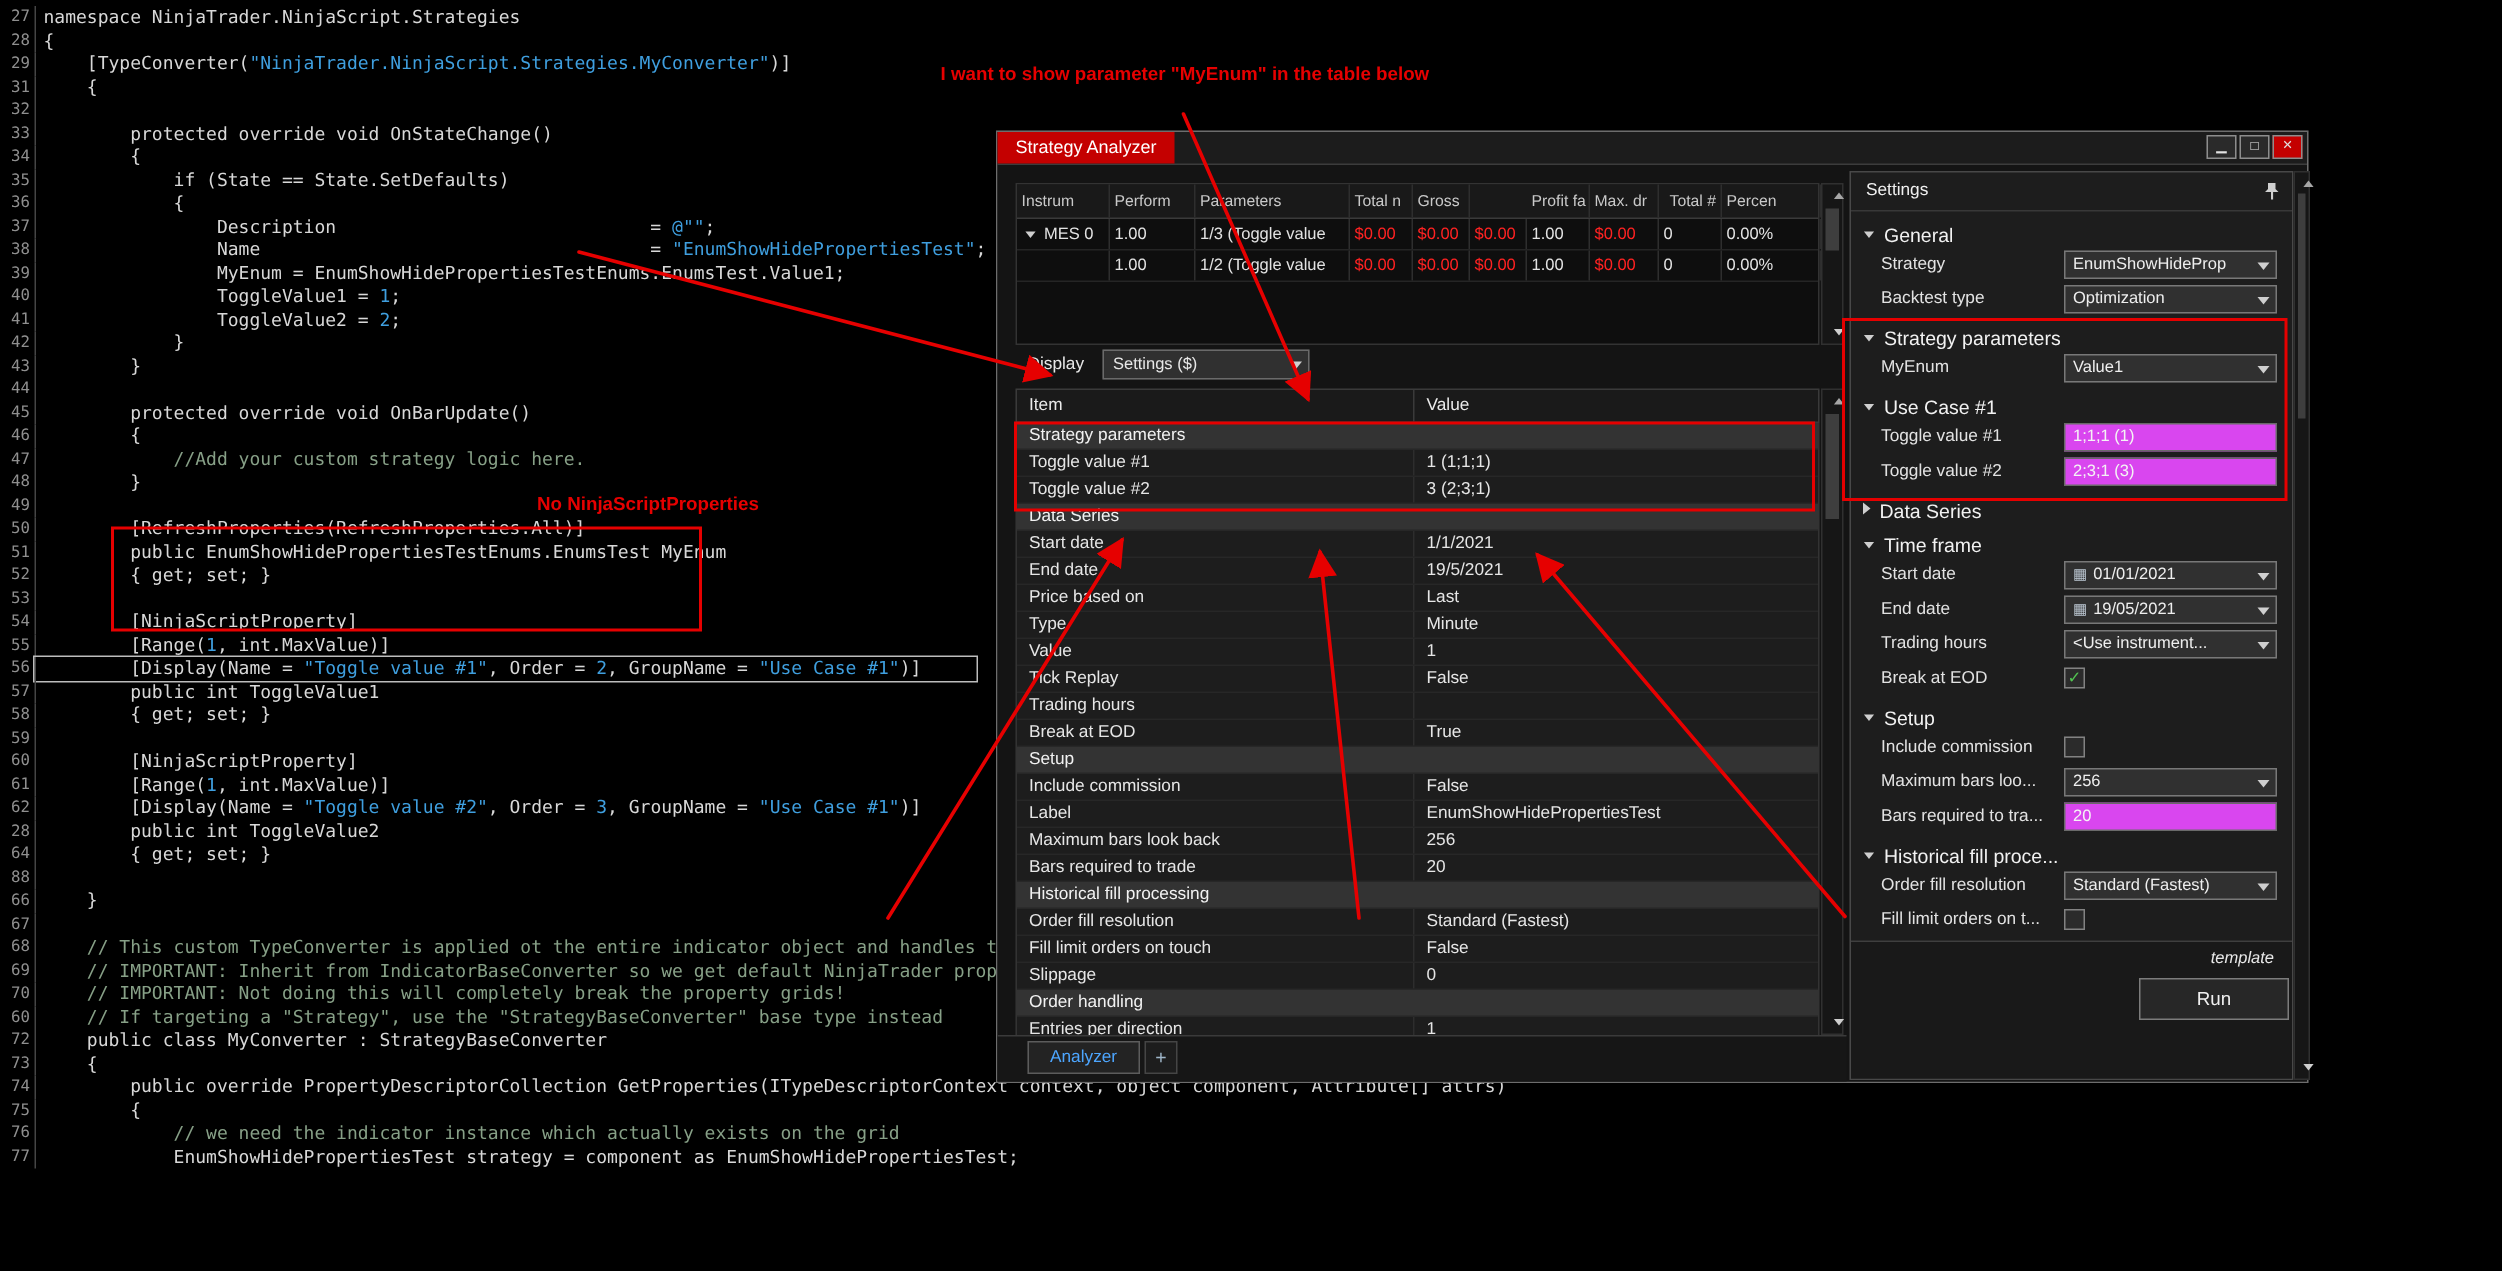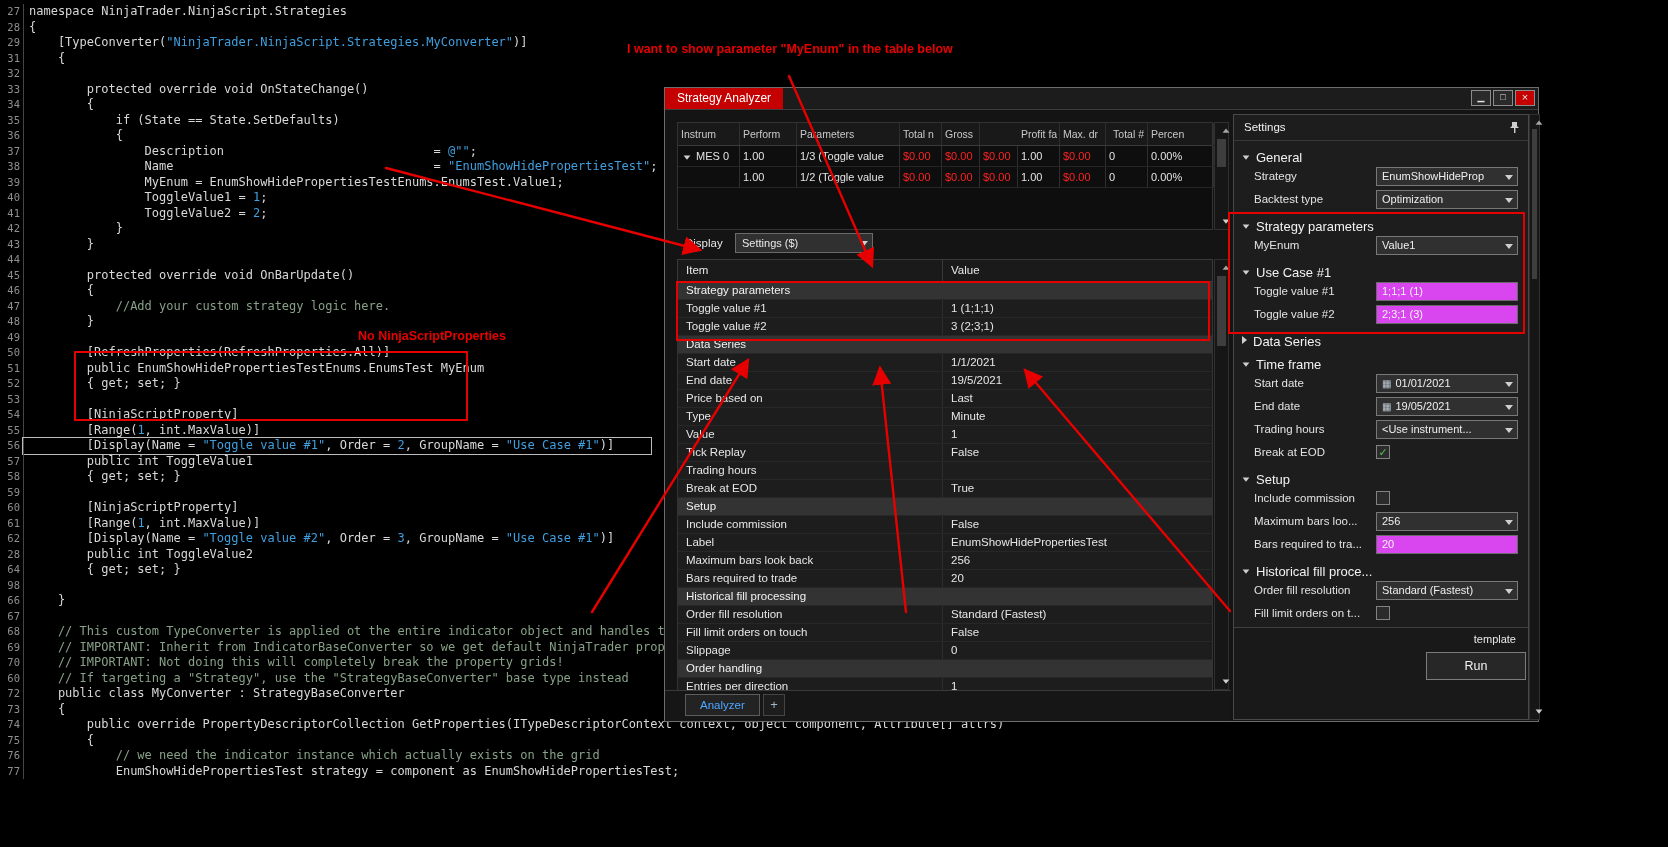--- a/index.html
+++ b/index.html
@@ -79,21 +79,21 @@
 .sgroup .shape{margin:0 6px 2px 8px}
 .sgroup .sglabel{font-size:13px;color:#f2f2f2}
 .slabel{position:absolute;left:20px;top:5px;font-size:11.5px;color:#e2e2e2;white-space:nowrap;max-width:122px;overflow:hidden}
 .combo{position:absolute;left:142px;top:2px;width:142px;height:19px;background:#303030;border:1px solid #787878;font-size:11px;color:#eee;line-height:17px;padding:0 15px 0 5px;white-space:nowrap;overflow:hidden}
 .combo .caret{position:absolute;right:4px;top:7px}
 .combo .cal{color:#bcc7d2;margin-right:4px;font-size:10px}
 .tfield{position:absolute;left:142px;top:2px;width:142px;height:19px;background:#d946ef;border:1px solid #6a6a6a;font-size:11px;color:#f4f4f4;line-height:17px;padding:0 5px;white-space:nowrap;overflow:hidden}
 .cbox{position:absolute;left:142px;top:4px;width:14px;height:14px;background:#2b2b2b;border:1px solid #828282;font-size:11px;line-height:12px;text-align:center}
 .cbox.on{color:#52c452}
 .setfoot{position:absolute;left:0;bottom:0;width:100%;height:92px;border-top:1px solid #3f3f3f;background:#191919}
-.template{position:absolute;right:12px;top:5px;font-size:11px;color:#e8e8e8}
+.template{position:absolute;right:12px;top:5px;font-style:italic;font-size:11px;color:#e8e8e8}
 .runbtn{position:absolute;right:2px;top:24px;width:100px;height:28px;background:#272727;border:1px solid #7c7c7c;color:#f0f0f0;font-size:12.5px;text-align:center;line-height:26px;display:inline-block}
 
 
 .shape{display:inline-block;width:0;height:0}
 .tri-dn{border-left:4px solid transparent;border-right:4px solid transparent;border-top:5px solid #cfcfcf}
 .tri-up{border-left:4px solid transparent;border-right:4px solid transparent;border-bottom:5px solid #a6a6a6}
 .tri-rt{border-top:4px solid transparent;border-bottom:4px solid transparent;border-left:5px solid #cfcfcf}
 .shape.sm{transform:scale(.85)}
 .expander{margin:7px 5px 0 2px}
 
@@ -140,21 +140,21 @@
         <div class="code-line"><span class="gutter">55</span><span class="ctext"><span class="tk-p">        [Range(</span><span class="tk-num">1</span><span class="tk-p">, int.MaxValue)]</span></span></div>
         <div class="code-line cur"><span class="gutter">56</span><span class="ctext"><span class="tk-p">        [Display(Name = </span><span class="tk-s">"Toggle value #1"</span><span class="tk-p">, Order = </span><span class="tk-num">2</span><span class="tk-p">, GroupName = </span><span class="tk-s">"Use Case #1"</span><span class="tk-p">)]</span></span></div>
         <div class="code-line"><span class="gutter">57</span><span class="ctext"><span class="tk-p">        public int ToggleValue1</span></span></div>
         <div class="code-line"><span class="gutter">58</span><span class="ctext"><span class="tk-p">        { get; set; }</span></span></div>
         <div class="code-line"><span class="gutter">59</span><span class="ctext"></span></div>
         <div class="code-line"><span class="gutter">60</span><span class="ctext"><span class="tk-p">        [NinjaScriptProperty]</span></span></div>
         <div class="code-line"><span class="gutter">61</span><span class="ctext"><span class="tk-p">        [Range(</span><span class="tk-num">1</span><span class="tk-p">, int.MaxValue)]</span></span></div>
         <div class="code-line"><span class="gutter">62</span><span class="ctext"><span class="tk-p">        [Display(Name = </span><span class="tk-s">"Toggle value #2"</span><span class="tk-p">, Order = </span><span class="tk-num">3</span><span class="tk-p">, GroupName = </span><span class="tk-s">"Use Case #1"</span><span class="tk-p">)]</span></span></div>
         <div class="code-line"><span class="gutter">28</span><span class="ctext"><span class="tk-p">        public int ToggleValue2</span></span></div>
         <div class="code-line"><span class="gutter">64</span><span class="ctext"><span class="tk-p">        { get; set; }</span></span></div>
-        <div class="code-line"><span class="gutter">98</span><span class="ctext"></span></div>
+        <div class="code-line"><span class="gutter">88</span><span class="ctext"></span></div>
         <div class="code-line"><span class="gutter">66</span><span class="ctext"><span class="tk-p">    }</span></span></div>
         <div class="code-line"><span class="gutter">67</span><span class="ctext"></span></div>
         <div class="code-line"><span class="gutter">68</span><span class="ctext"><span class="tk-c">    // This custom TypeConverter is applied ot the entire indicator object and handles two of ou</span></span></div>
         <div class="code-line"><span class="gutter">69</span><span class="ctext"><span class="tk-c">    // IMPORTANT: Inherit from IndicatorBaseConverter so we get default NinjaTrader property han</span></span></div>
         <div class="code-line"><span class="gutter">70</span><span class="ctext"><span class="tk-c">    // IMPORTANT: Not doing this will completely break the property grids!</span></span></div>
         <div class="code-line"><span class="gutter">60</span><span class="ctext"><span class="tk-c">    // If targeting a "Strategy", use the "StrategyBaseConverter" base type instead</span></span></div>
         <div class="code-line"><span class="gutter">72</span><span class="ctext"><span class="tk-p">    public class MyConverter : StrategyBaseConverter</span></span></div>
         <div class="code-line"><span class="gutter">73</span><span class="ctext"><span class="tk-p">    {</span></span></div>
         <div class="code-line"><span class="gutter">74</span><span class="ctext"><span class="tk-p">        public override PropertyDescriptorCollection GetProperties(ITypeDescriptorContext context, object component, Attribute[] attrs)</span></span></div>
         <div class="code-line"><span class="gutter">75</span><span class="ctext"><span class="tk-p">        {</span></span></div>

